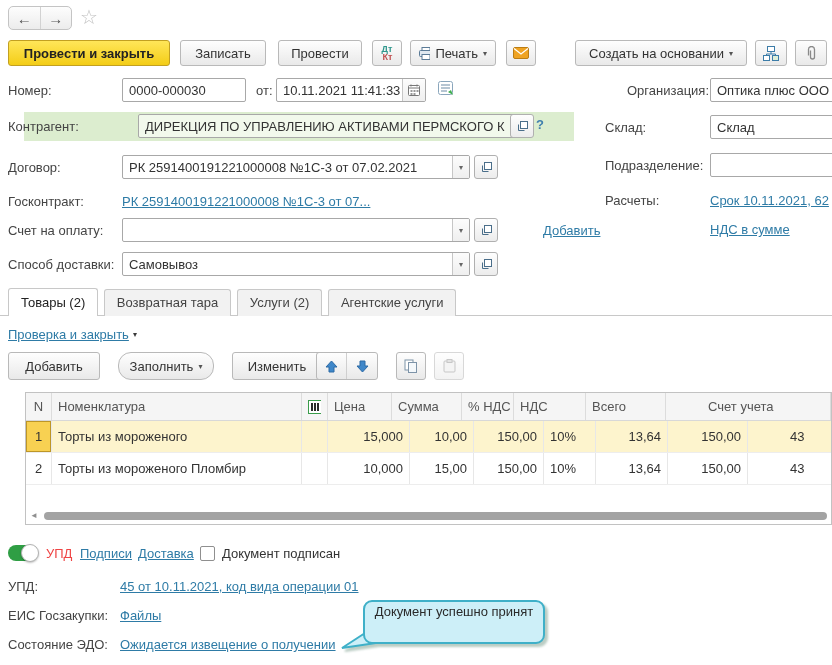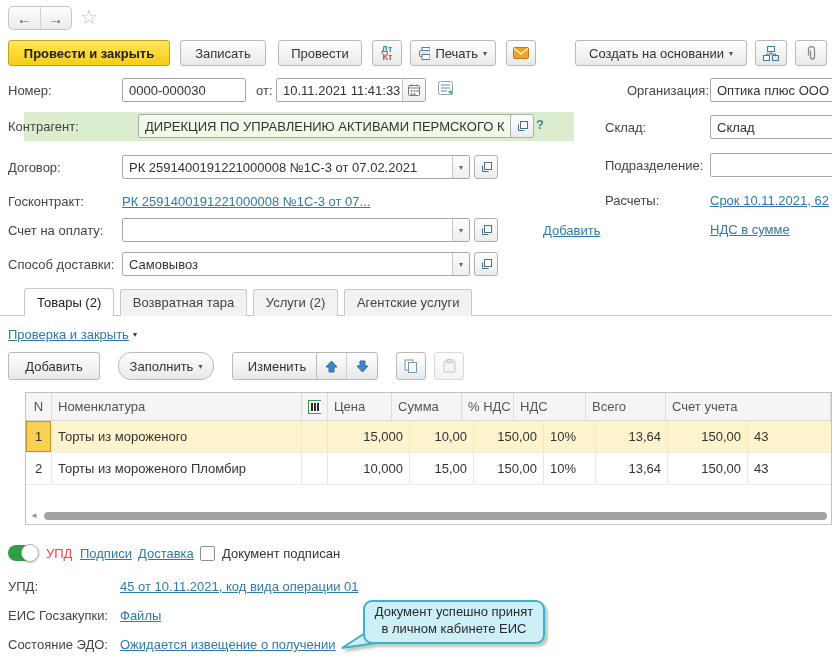--- a/index.html
+++ b/index.html
@@ -38,21 +38,21 @@
                  border-left:1px solid #c6c6c6; background:linear-gradient(#fcfcfc,#efefef); }
   .sqbtn { position:absolute; width:24px; height:24px; border:1px solid #b0b0b0; border-radius:3px;
            background:linear-gradient(#fefefe,#ececec); display:flex; align-items:center; justify-content:center; }
   .link { color:#2e7ba6; text-decoration:underline; white-space:nowrap; cursor:pointer; }
   .green-strip { position:absolute; left:24px; top:112px; width:550px; height:29px; background:#dcedcf; }
   .green-strip .field { background:#f2f9ec; }
   .help-q { position:absolute; left:536px; top:117px; color:#3f7fae; font-weight:bold; }
 
   
   .tabstrip { position:absolute; left:0; top:288px; width:832px; height:28px;
-              border-bottom:1px solid #c8c8c8; padding-left:24px; }
+              border-bottom:1px solid #c8c8c8; padding-left:8px; }
   .tab { display:inline-block; vertical-align:bottom; height:27px; line-height:25px; padding:0 12px;
          border:1px solid #c8c8c8; border-bottom:none; border-radius:3px 3px 0 0; background:#f2f2f2;
          margin-right:2px; color:#444; }
   .tab.active { height:28px; line-height:27px; background:#fff; color:#222; }
 
   
   .menulink { position:absolute; left:8px; top:327px; display:flex; align-items:center; gap:4px; }
   .ibtn { position:absolute; top:352px; height:28px; border:1px solid #b9b9b9; border-radius:3px;
           background:linear-gradient(#fefefe,#e9e9e9); display:flex; align-items:center; justify-content:center;
           gap:5px; padding:0 10px; }
@@ -69,21 +69,21 @@
   .trow.sel { background:#fdf4cd; }
   .trow.sel .c-n { background:#f8d152; box-shadow:inset 0 0 0 1px #bd9627; }
   .cell { padding:0 6px; display:flex; align-items:center; overflow:hidden; white-space:nowrap;
           border-right:1px solid #e7e7e7; }
   .thead .cell { border-right:1px solid #dcdcdc; }
   .c-n { width:26px; justify-content:center; padding:0 2px; }
   .c-name { width:250px; }
   .c-ico { width:26px; justify-content:center; }
   .c-qty { width:82px; } .c-price { width:64px; } .c-sum { width:70px; }
   .c-vatp { width:52px; } .c-vat { width:72px; } .c-total { width:80px; }
-  .c-acc { flex:1; border-right:none; }
+  .c-acc { flex:1; border-right:none;margin-left:36px; }
   .num { justify-content:flex-end; }
   .hscroll { position:absolute; left:2px; right:2px; bottom:3px; height:10px; }
   .hscroll .sarrow { position:absolute; left:2px; top:0; font-size:8px; color:#8f8f8f; }
   .hscroll .thumb { position:absolute; left:16px; right:2px; top:1px; height:8px; background:#a3a3a3; border-radius:4px; }
 
   
   .toggle { position:absolute; left:8px; top:545px; width:30px; height:16px; border-radius:8px; background:#2f9e44; }
   .toggle .knob { position:absolute; left:13px; top:-1px; width:18px; height:18px; border-radius:50%;
                   background:#fff; border:1px solid #b2b2b2; box-shadow:0 1px 2px rgba(0,0,0,.25); }
   .chk { position:absolute; width:15px; height:15px; border:1px solid #8f8f8f; border-radius:2px; background:#fff; }
@@ -364,16 +364,15 @@
   <span class="link" style="position:absolute;left:120px;top:637px;">Ожидается извещение о получении</span>
 
   <div class="tipwrap">
     <svg width="220" height="62">
       <polygon points="52,26 12,52 80,42" fill="#cdeff8" stroke="#3fb0c8" stroke-width="2"></polygon>
       <rect x="34" y="5" width="180" height="42" rx="8" fill="#cdeff8" stroke="#3fb0c8" stroke-width="2"></rect>
     </svg>
   </div>
   <div class="tiptext">
     <div>Документ успешно принят</div>
-    <div>в личном кабинете ЕИС</div>
   </div>
 
 </div>
 
 </body></html>

